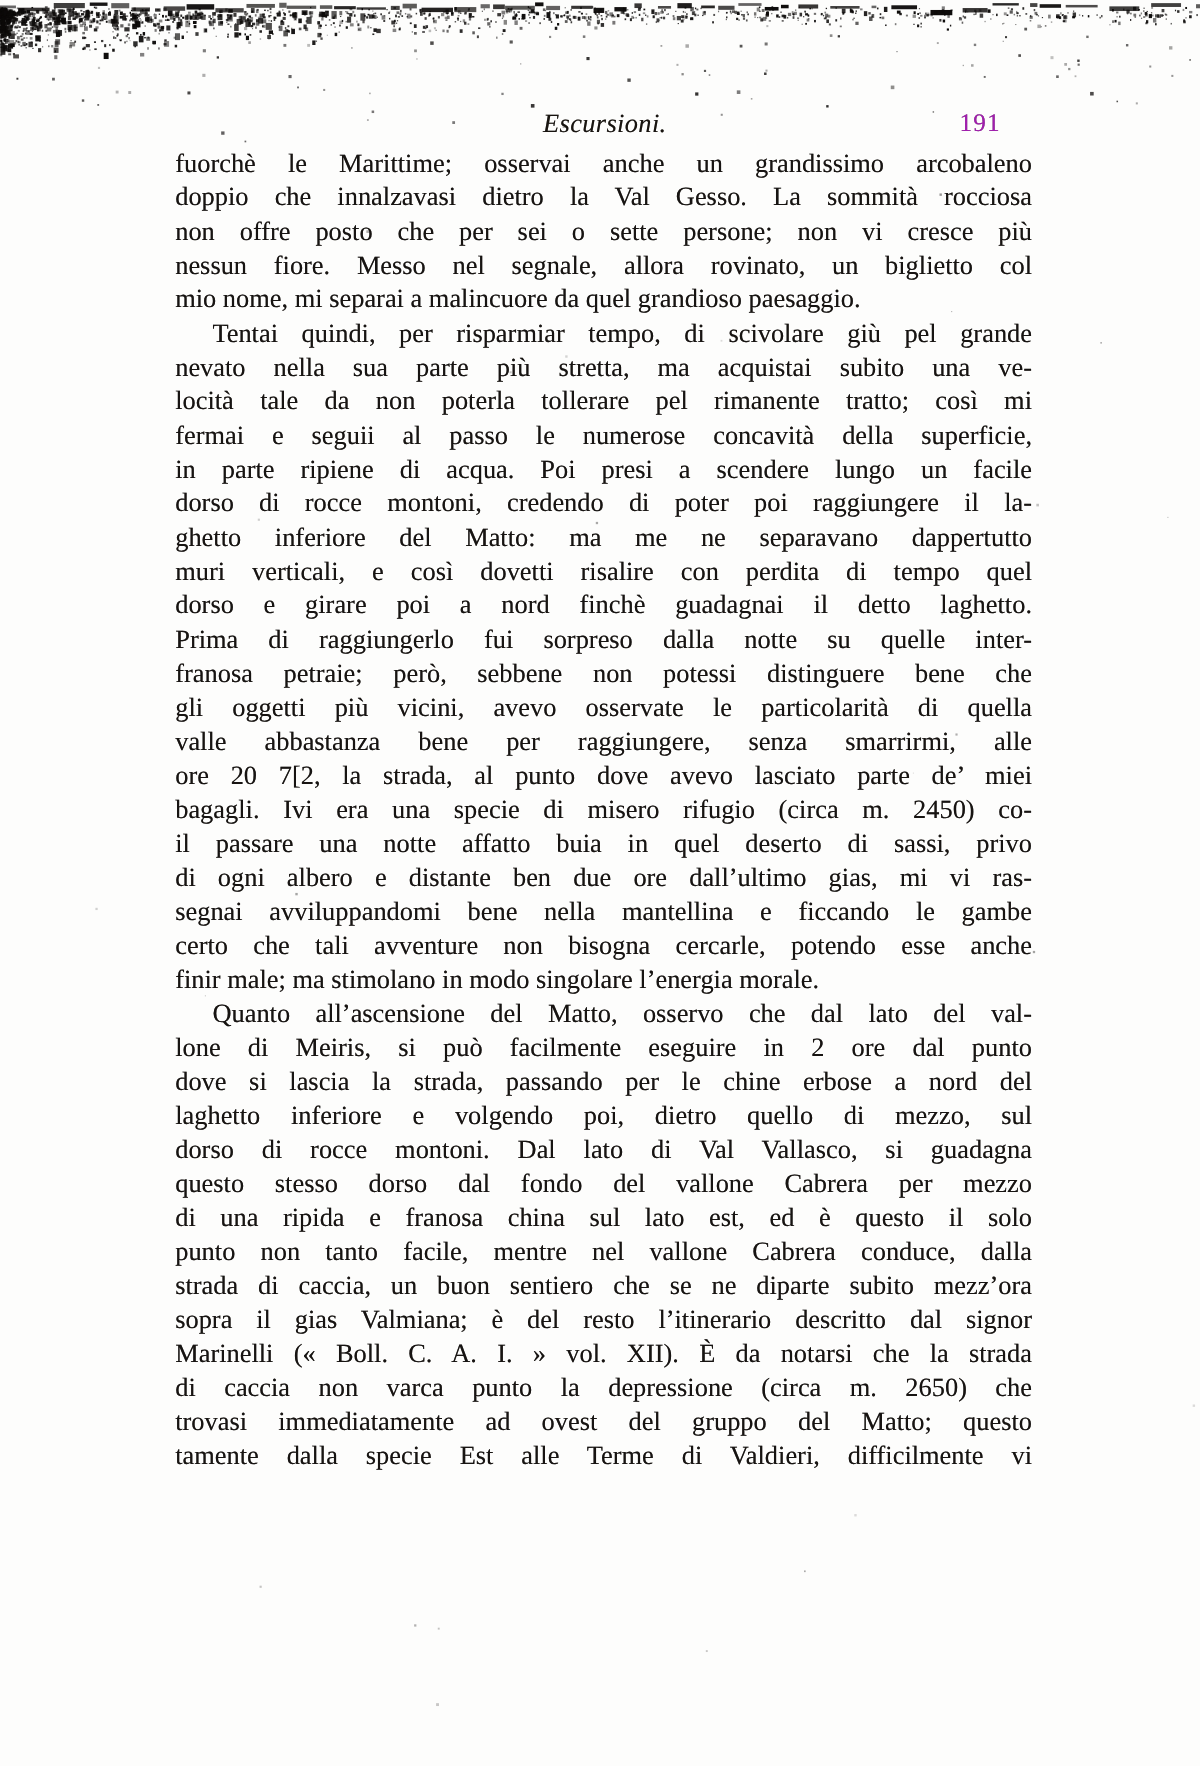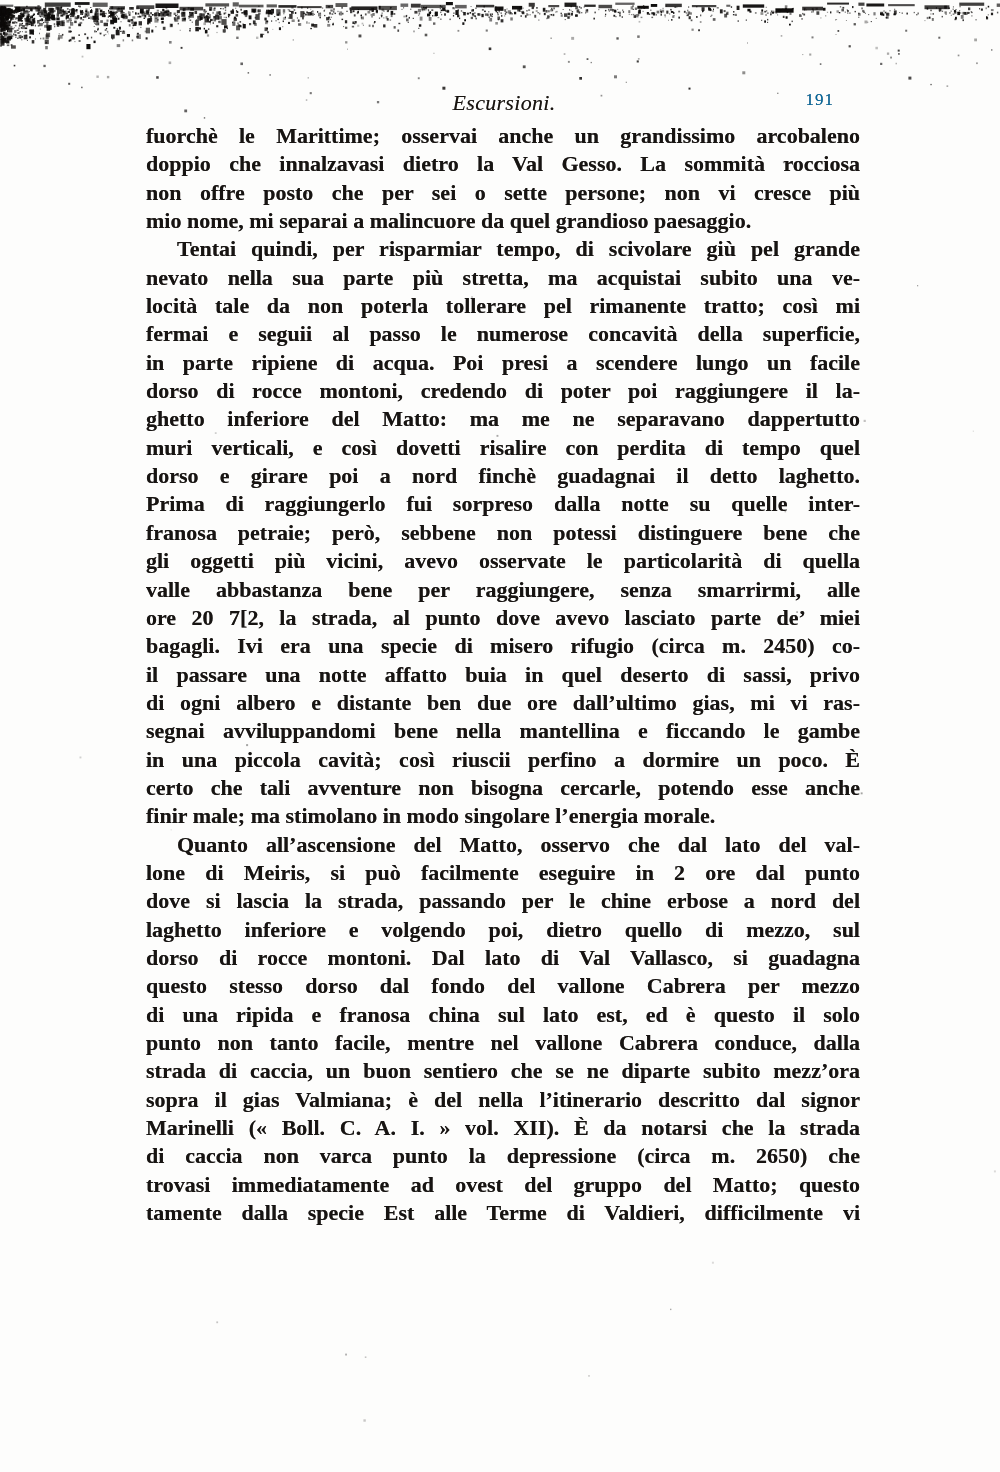--- a/index.html
+++ b/index.html
@@ -37,44 +37,43 @@
     font-style: italic;
     font-size: 22px;
     letter-spacing: 0.3px;
     color: #181410;
     text-shadow: 0 0 0.5px rgba(24,20,16,0.55);
   }
   .page-number {
     position: absolute;
     right: 28px;
     top: 0;
-    font-size: 17px;
+    font-size: 21px;
     letter-spacing: 1px;
-    color: #0369a1;
+    color: #a21caf;
     text-shadow: 0 0 0.5px rgba(24,20,16,0.55);
   }
   .page-body {
     position: absolute;
     left: 146px;
     top: 122px;
     width: 714px;
     z-index: 2;
     font-size: 22px;
     line-height: 28.35px;
     text-shadow: 0 0 0.55px rgba(23,19,15,0.6);
   }
   .paragraph { margin: 0; padding: 0; }
   .line {
     height: 28.35px;
     text-align: justify;
     text-align-last: justify;
     text-justify: inter-word;
     white-space: normal;
     overflow: visible;
-    font-weight: bold;
   }
   .line.no-justify { text-align-last: left; }
   .line.indent { text-indent: 31px; }
 </style>
 </head>
 <body>
 
 <div class="page">
 
   <svg class="scan-noise" width="1000" height="1472" viewBox="0 0 1000 1472" xmlns="http://www.w3.org/2000/svg">
@@ -1788,20 +1787,21 @@
   <div class="page-header">
     <span class="running-title">Escursioni.</span>
     <span class="page-number">191</span>
   </div>
 
   <div class="page-body">
       <div class="paragraph">
         <div class="line">fuorchè le Marittime; osservai anche un grandissimo arcobaleno</div>
         <div class="line">doppio che innalzavasi dietro la Val Gesso. La sommità rocciosa</div>
         <div class="line">non offre posto che per sei o sette persone; non vi cresce più</div>
+        <div class="line">nessun fiore. Messo nel segnale, allora rovinato, un biglietto col</div>
         <div class="line no-justify">mio nome, mi separai a malincuore da quel grandioso paesaggio.</div>
       </div>
       <div class="paragraph">
         <div class="line indent">Tentai quindi, per risparmiar tempo, di scivolare giù pel grande</div>
         <div class="line">nevato nella sua parte più stretta, ma acquistai subito una ve-</div>
         <div class="line">locità tale da non poterla tollerare pel rimanente tratto; così mi</div>
         <div class="line">fermai e seguii al passo le numerose concavità della superficie,</div>
         <div class="line">in parte ripiene di acqua. Poi presi a scendere lungo un facile</div>
         <div class="line">dorso di rocce montoni, credendo di poter poi raggiungere il la-</div>
         <div class="line">ghetto inferiore del Matto: ma me ne separavano dappertutto</div>
@@ -1809,35 +1809,34 @@
         <div class="line">dorso e girare poi a nord finchè guadagnai il detto laghetto.</div>
         <div class="line">Prima di raggiungerlo fui sorpreso dalla notte su quelle inter-</div>
         <div class="line">franosa petraie; però, sebbene non potessi distinguere bene che</div>
         <div class="line">gli oggetti più vicini, avevo osservate le particolarità di quella</div>
         <div class="line">valle abbastanza bene per raggiungere, senza smarrirmi, alle</div>
         <div class="line">ore 20 7[2, la strada, al punto dove avevo lasciato parte de’ miei</div>
         <div class="line">bagagli. Ivi era una specie di misero rifugio (circa m. 2450) co-</div>
         <div class="line">il passare una notte affatto buia in quel deserto di sassi, privo</div>
         <div class="line">di ogni albero e distante ben due ore dall’ultimo gias, mi vi ras-</div>
         <div class="line">segnai avviluppandomi bene nella mantellina e ficcando le gambe</div>
-        <div class="line">in una piccola cavità; così riuscii perfino a dormire un poco. È</div>
         <div class="line">certo che tali avventure non bisogna cercarle, potendo esse anche</div>
         <div class="line no-justify">finir male; ma stimolano in modo singolare l’energia morale.</div>
       </div>
       <div class="paragraph">
         <div class="line indent">Quanto all’ascensione del Matto, osservo che dal lato del val-</div>
         <div class="line">lone di Meiris, si può facilmente eseguire in 2 ore dal punto</div>
         <div class="line">dove si lascia la strada, passando per le chine erbose a nord del</div>
         <div class="line">laghetto inferiore e volgendo poi, dietro quello di mezzo, sul</div>
         <div class="line">dorso di rocce montoni. Dal lato di Val Vallasco, si guadagna</div>
         <div class="line">questo stesso dorso dal fondo del vallone Cabrera per mezzo</div>
         <div class="line">di una ripida e franosa china sul lato est, ed è questo il solo</div>
         <div class="line">punto non tanto facile, mentre nel vallone Cabrera conduce, dalla</div>
         <div class="line">strada di caccia, un buon sentiero che se ne diparte subito mezz’ora</div>
-        <div class="line">sopra il gias Valmiana; è del nella l’itinerario descritto dal signor</div>
+        <div class="line">sopra il gias Valmiana; è del resto l’itinerario descritto dal signor</div>
         <div class="line">Marinelli (« Boll. C. A. I. » vol. XII). È da notarsi che la strada</div>
         <div class="line">di caccia non varca punto la depressione (circa m. 2650) che</div>
         <div class="line">trovasi immediatamente ad ovest del gruppo del Matto; questo</div>
         <div class="line">tamente dalla specie Est alle Terme di Valdieri, difficilmente vi</div>
       </div>
     </div>
 
 </div>
 
 </body></html>

